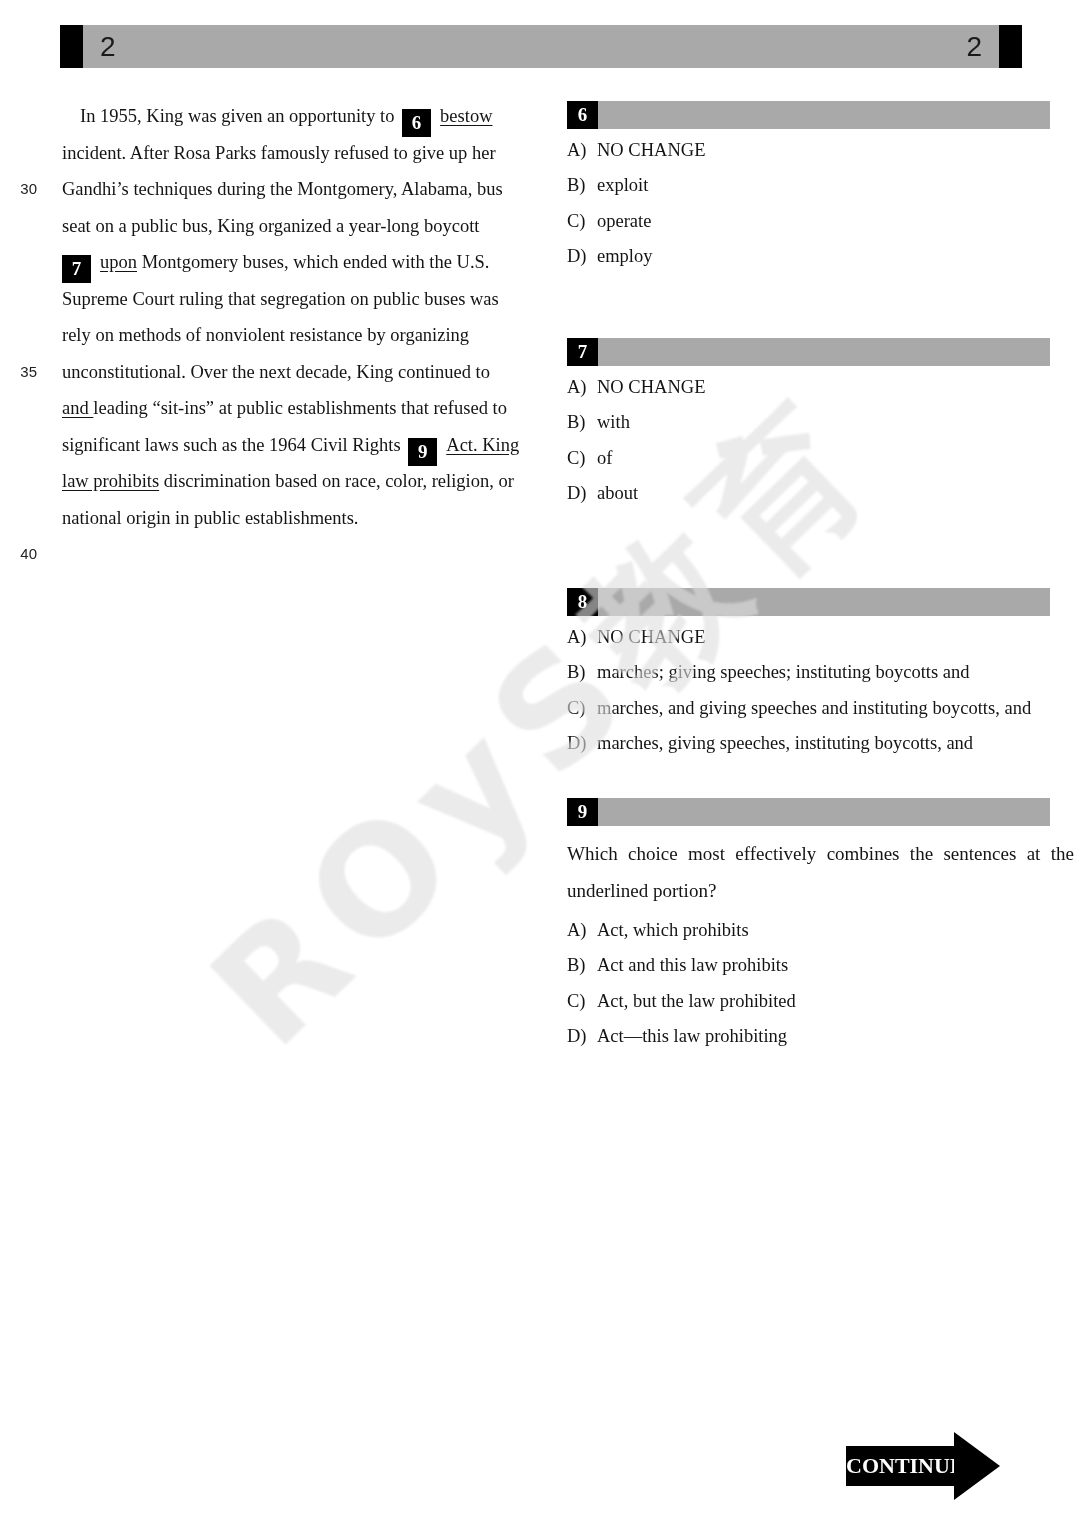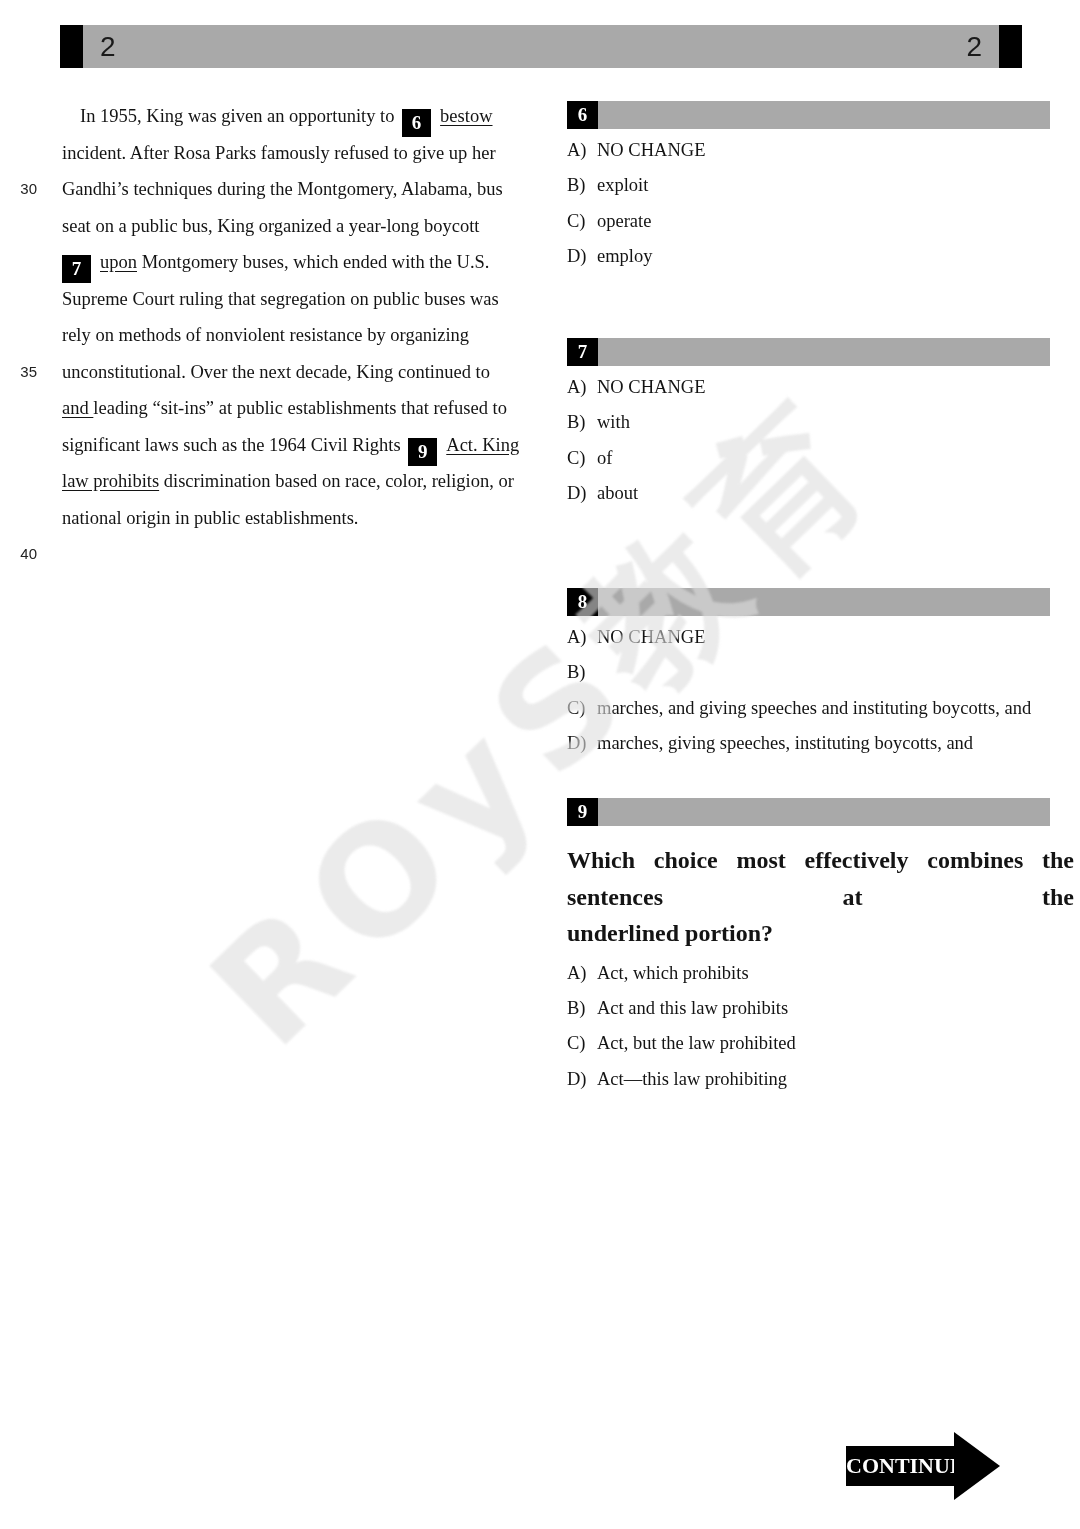--- a/index.html
+++ b/index.html
@@ -40,21 +40,21 @@
 
   
   .question{position:absolute;left:567px;width:483px;}
   .qheader{display:flex;height:28px;}
   .qnum{
     width:31px;height:28px;background:#000;color:#fff;flex:none;
     font-family:"Liberation Serif",serif;font-weight:bold;font-size:19px;
     line-height:28px;text-align:center;
   }
   .qbar{flex:1;background:#a9a9a9;}
-  .stem{width:507px;font-size:24px;line-height:36.5px;margin-top:16px;font-weight:bold;}
+  .stem{width:507px;font-size:19px;line-height:36.5px;margin-top:10px;}
   .stem-line.j{text-align:justify;text-align-last:justify;}
   .opts{margin-top:4px;}
   .opt{display:flex;line-height:35.4px;white-space:nowrap;font-size:18.5px;}
   .opt .letter{width:30px;flex:none;}
 
   
   .watermark{
     position:absolute;left:545px;top:725px;z-index:5;pointer-events:none;
     transform:translate(-50%,-50%) rotate(-44deg);
     font-family:"DejaVu Sans",sans-serif;font-weight:bold;font-size:150px;
@@ -162,20 +162,21 @@
           <span class="qnum">8</span>
           <span class="qbar"></span>
         </div>
         <div class="opts">
           <div class="opt">
             <span class="letter">A)</span>
             <span class="otext">NO CHANGE</span>
           </div>
           <div class="opt">
             <span class="letter">B)</span>
+            <span class="otext">marches; giving speeches; instituting boycotts and</span>
           </div>
           <div class="opt">
             <span class="letter">C)</span>
             <span class="otext">marches, and giving speeches and instituting boycotts, and</span>
           </div>
           <div class="opt">
             <span class="letter">D)</span>
             <span class="otext">marches, giving speeches, instituting boycotts, and</span>
           </div>
         </div>

